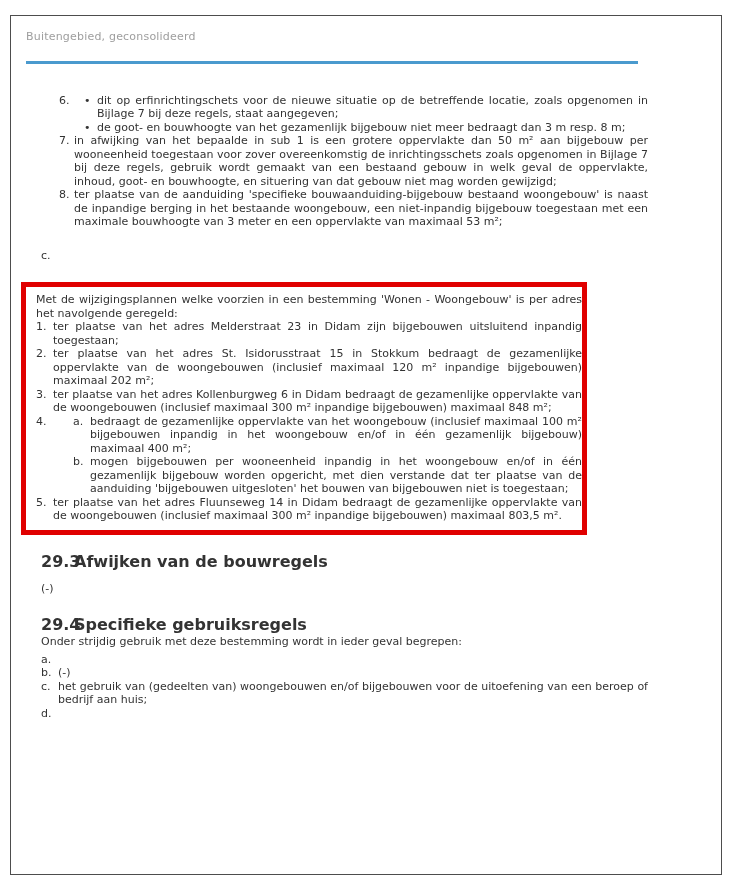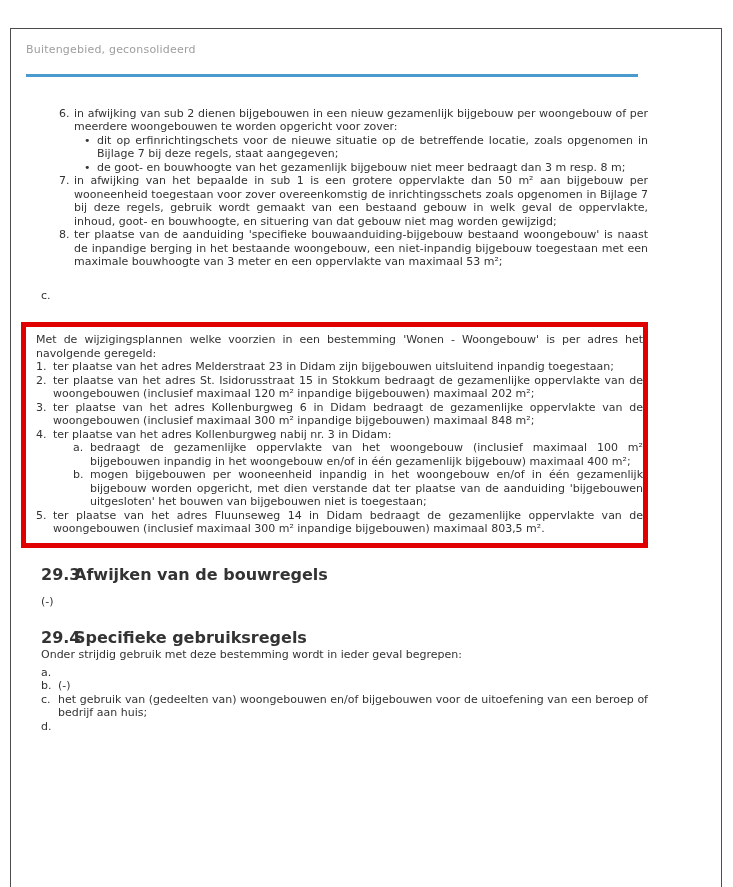--- a/index.html
+++ b/index.html
@@ -2,42 +2,42 @@
 <html><head>
 <meta charset="utf-8">
 <style>
   html,body { margin:0; padding:0; background:#fff; }
   .page {
     position:relative; width:733px; height:887px; background:#ffffff;
     font-family:"DejaVu Sans","Liberation Sans",sans-serif;
     color:#333333; font-size:11px; line-height:13.5px;
   }
   .frame {
-    position:absolute; left:10px; top:28px; width:712px; height:860px;
+    position:absolute; left:10px; top:15px; width:712px; height:860px;
     border:1px solid #4d4d4d; box-sizing:border-box; background:#fff;
     overflow:hidden;
   }
   .header-title {
     margin:14px 0 0 15px; color:#9e9e9e; font-size:11px; letter-spacing:0.2px;
   }
   .header-rule {
     margin:17px 0 0 15px; width:612px; height:3px; background:#4a9ace;
   }
   .content { margin:30px 75px 0 30px; width:607px; }
   .li { display:flex; align-items:flex-start; }
   .li .marker { flex:0 0 15px; }
   .li .li-body { flex:1; }
   .li-text { text-align:justify; }
   .numlist { padding-left:18px; }
   .numlist .marker { flex:0 0 15px; }
   .sublist { padding-left:10px; }
   .sublist .marker { flex:0 0 13px; }
   .item-c { margin-top:20px; }
   .redbox {
-    margin:20px 0 0 -20px; width:627px; box-sizing:border-box;
+    margin:20px 0 0 -20px; width:566px; box-sizing:border-box;
     border:5px solid #e00000; padding:6px 0 7px 10px;
   }
   .redbox .intro { text-align:justify; }
   .redbox .marker { flex:0 0 17px; }
   .redbox .sub { padding-left:20px; }
   .redbox .sub .marker { flex:0 0 17px; }
   .sec-heading { margin-top:20px; font-weight:bold; font-size:16px; }
   .sec-heading .sec-num { display:inline-block; width:33px; }
   .sec-body { margin-top:14px; }
   .sec-intro { margin-top:4px; }
@@ -53,21 +53,20 @@
 
     <div class="header-title">Buitengebied, geconsolideerd</div>
     <div class="header-rule"></div>
 
     <div class="content">
 
       <div class="numlist">
         <div class="li">
           <span class="marker">6.</span>
           <div class="li-body">
-            <div class="li-text">in afwijking van sub 2 dienen bijgebouwen in een nieuw gezamenlijk bijgebouw per woongebouw of per meerdere woongebouwen te worden opgericht voor zover:</div>
             <div class="sublist">
               <div class="li">
                 <span class="marker">•</span>
                 <div class="li-text">dit op erfinrichtingschets voor de nieuwe situatie op de betreffende locatie, zoals opgenomen in Bijlage 7 bij deze regels, staat aangegeven;</div>
               </div>
               <div class="li">
                 <span class="marker">•</span>
                 <div class="li-text">de goot- en bouwhoogte van het gezamenlijk bijgebouw niet meer bedraagt dan 3 m resp. 8 m;</div>
               </div>
             </div>
@@ -98,21 +97,20 @@
           <span class="marker">2.</span>
           <div class="li-text">ter plaatse van het adres St. Isidorusstraat 15 in Stokkum bedraagt de gezamenlijke oppervlakte van de woongebouwen (inclusief maximaal 120 m² inpandige bijgebouwen) maximaal 202 m²;</div>
         </div>
         <div class="li">
           <span class="marker">3.</span>
           <div class="li-text">ter plaatse van het adres Kollenburgweg 6 in Didam bedraagt de gezamenlijke oppervlakte van de woongebouwen (inclusief maximaal 300 m² inpandige bijgebouwen) maximaal 848 m²;</div>
         </div>
         <div class="li">
           <span class="marker">4.</span>
           <div class="li-body">
-            <div class="li-text">ter plaatse van het adres Kollenburgweg nabij nr. 3 in Didam:</div>
             <div>
               <div class="li sub">
                 <span class="marker">a.</span>
                 <div class="li-text">bedraagt de gezamenlijke oppervlakte van het woongebouw (inclusief maximaal 100 m² bijgebouwen inpandig in het woongebouw en/of in één gezamenlijk bijgebouw) maximaal 400 m²;</div>
               </div>
               <div class="li sub">
                 <span class="marker">b.</span>
                 <div class="li-text">mogen bijgebouwen per wooneenheid inpandig in het woongebouw en/of in één gezamenlijk bijgebouw worden opgericht, met dien verstande dat ter plaatse van de aanduiding 'bijgebouwen uitgesloten' het bouwen van bijgebouwen niet is toegestaan;</div>
               </div>
             </div>

